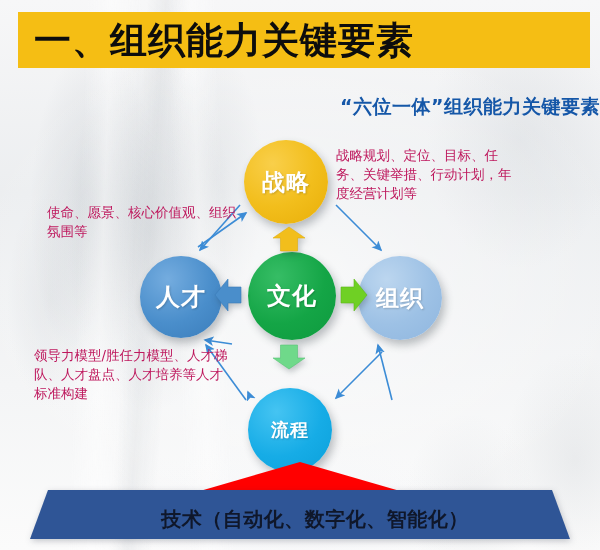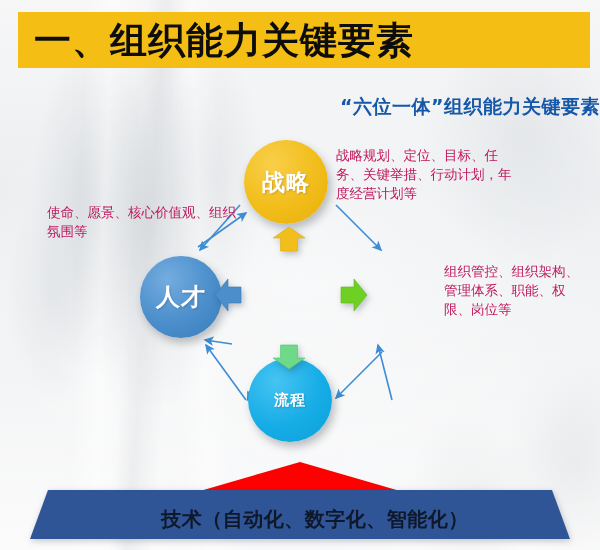--- a/index.html
+++ b/index.html
@@ -80,21 +80,21 @@
   }
   .c-culture{
     left:248px;top:252px;width:88px;height:88px;font-size:24px;
     background:radial-gradient(circle at 34% 28%, #36bd65 0%, #14a546 55%, #0e9a3e 100%);
   }
   .c-organization{
     left:358px;top:256px;width:84px;height:84px;font-size:23px;
     background:radial-gradient(circle at 34% 28%, #bcd6ef 0%, #9dc1e5 55%, #8fb6df 100%);
   }
   .c-process{
-    left:248px;top:358px;width:84px;height:84px;font-size:15px;
+    left:248px;top:388px;width:84px;height:84px;font-size:18px;
     background:radial-gradient(circle at 34% 28%, #45c4f2 0%, #16ace6 55%, #0ba0da 100%);
     text-align:center;
   }
   .circle span{text-shadow:1px 1px 2px rgba(0,0,0,.18);letter-spacing:1px;}
 
   
   .blockarrow{position:absolute;}
   .blockarrow svg{display:block;filter:drop-shadow(2px 3px 3px rgba(40,50,60,.28));}
   .ba-up{left:272px;top:226px;}
   .ba-down{left:272px;top:344px;}
@@ -167,20 +167,26 @@
       <line x1="250" y1="397" x2="248" y2="392"></line>
     </g>
   </svg>
 
   <div class="circle c-strategy">
     <span>战略</span>
   </div>
   <div class="circle c-talent">
     <span>人才</span>
   </div>
+  <div class="circle c-culture">
+    <span>文化</span>
+  </div>
+  <div class="circle c-organization">
+    <span>组织</span>
+  </div>
   <div class="circle c-process">
     <span>流程</span>
   </div>
 
   <div class="blockarrow ba-up">
     <svg width="34" height="26" viewBox="0 0 34 26">
       <path d="M17,1 L33,12 L25.5,12 L25.5,25 L8.5,25 L8.5,12 L1,12 Z" fill="#F2BE1C" stroke="#e0ae0c" stroke-width="0.6"></path>
     </svg>
   </div>
   <div class="blockarrow ba-down">
@@ -194,21 +200,21 @@
     </svg>
   </div>
   <div class="blockarrow ba-right">
     <svg width="28" height="34" viewBox="0 0 28 34">
       <path d="M27,17 L14,1 L14,9 L1,9 L1,25 L14,25 L14,33 Z" fill="#6FD024" stroke="#5cbb15" stroke-width="0.6"></path>
     </svg>
   </div>
 
   <div class="desc d-strategy">战略规划、定位、目标、任务、关键举措、行动计划，年度经营计划等</div>
   <div class="desc d-culture-left">使命、愿景、核心价值观、组织氛围等</div>
-  <div class="desc d-organization">组织管控、组织架构、管理体系、职能、权限、岗位等</div>
+  <div class="desc d-talent">领导力模型/胜任力模型、人才梯队、人才盘点、人才培养等人才标准构建</div>
 
   <div class="red-arrow">
     <svg width="200" height="30" viewBox="0 0 200 30">
       <path d="M100,0 L200,29 L0,29 Z" fill="#FF0000"></path>
     </svg>
   </div>
 
   <div class="banner">
     <svg width="540" height="50" viewBox="0 0 540 50">
       <path d="M18,0 L522,0 L540,49 L0,49 Z" fill="#2F5596"></path>

